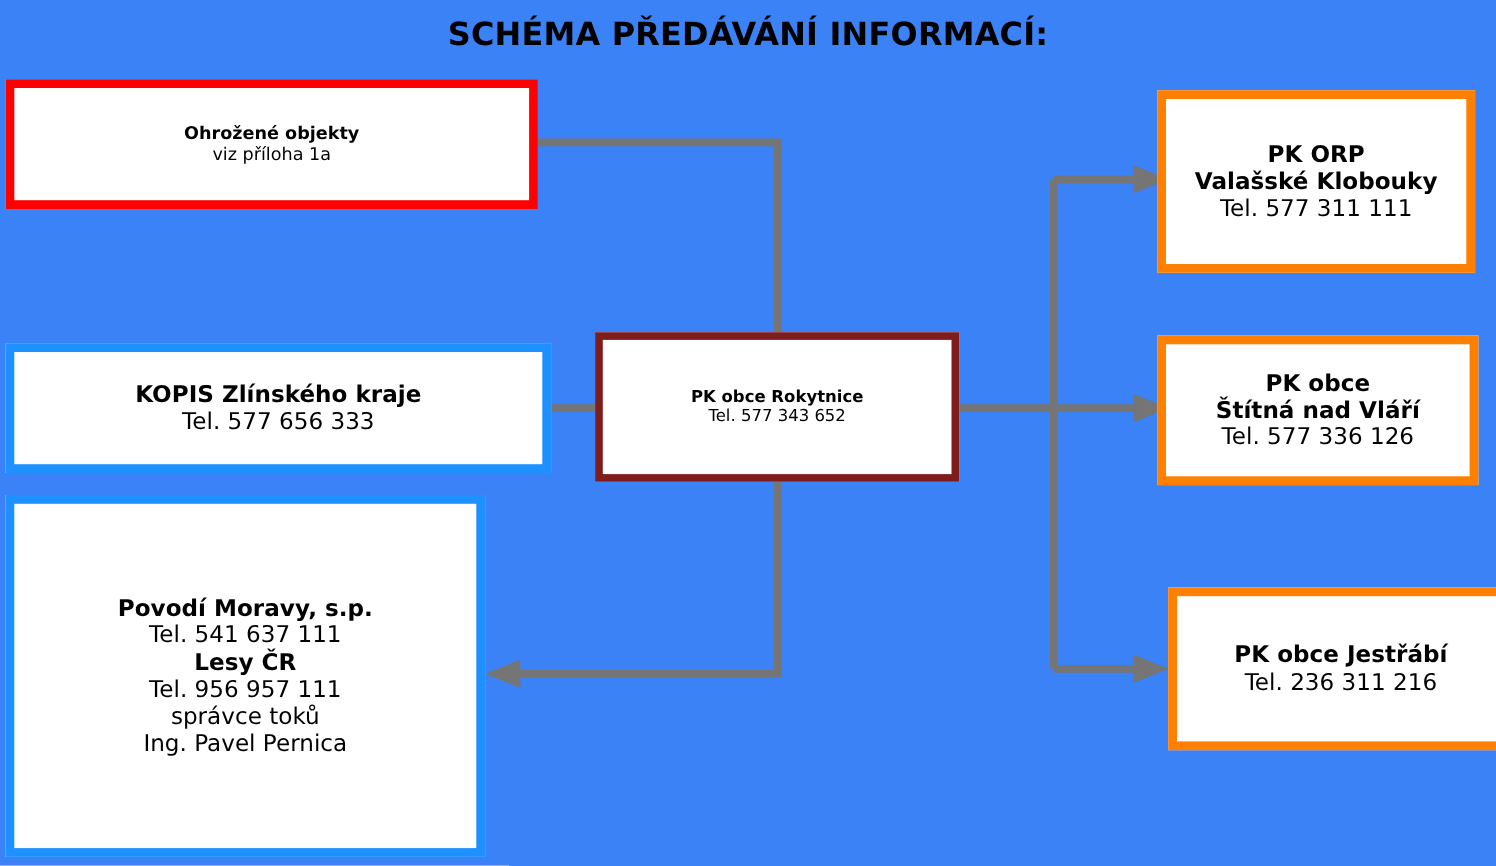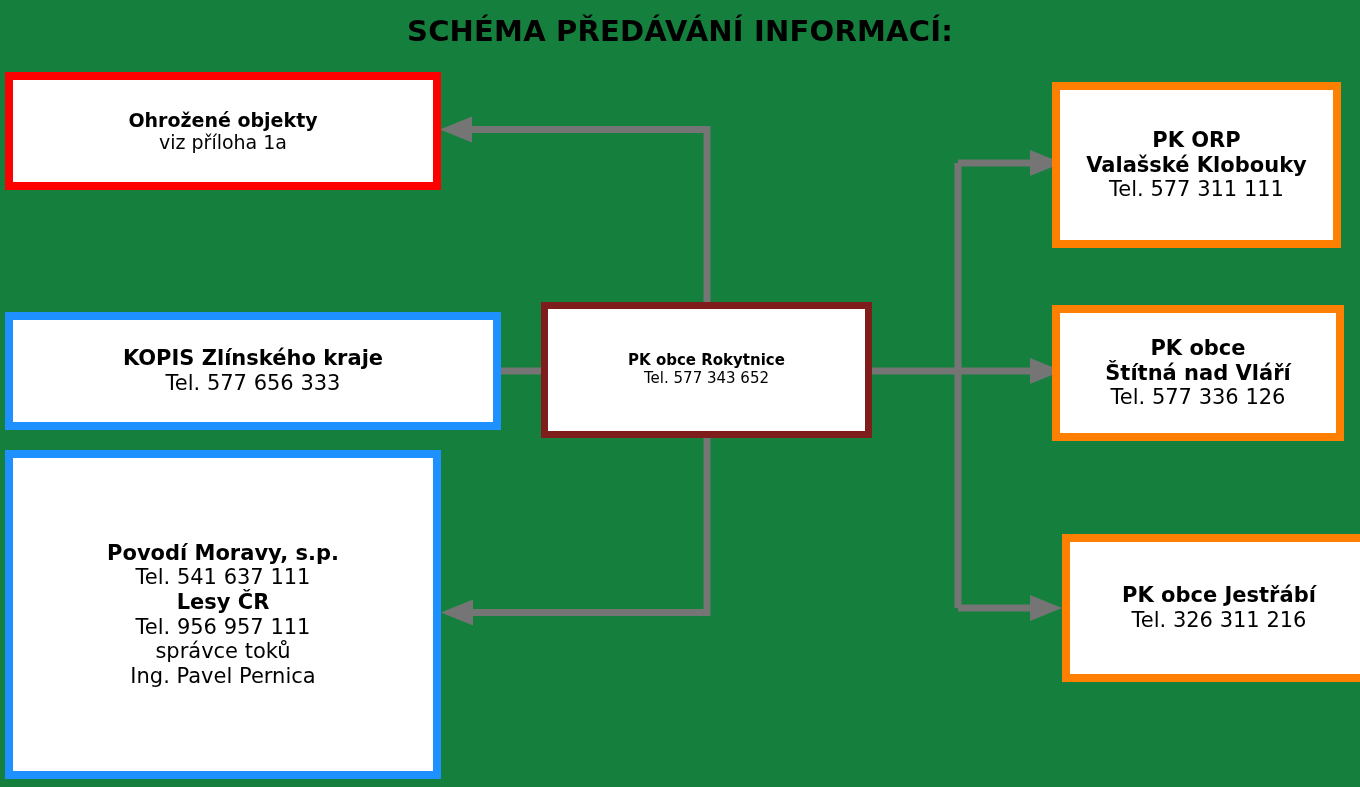--- a/index.html
+++ b/index.html
@@ -7,21 +7,21 @@
     padding: 0;
     background: #ffffff;
   }
   body {
     font-family: "DejaVu Sans", "Liberation Sans", sans-serif;
   }
   #canvas {
     position: relative;
     width: 1360px;
     height: 787px;
-    background: #15803d;
+    background: #3b82f6;
     overflow: hidden;
   }
   #page-title {
     position: absolute;
     left: 0;
     top: 14px;
     width: 1360px;
     text-align: center;
     font-size: 29px;
     font-weight: bold;
@@ -43,23 +43,23 @@
   }
   .node .ln {
     display: block;
     white-space: nowrap;
   }
   .node .ln.b { font-weight: bold; }
   .node .ln.r { font-weight: normal; }
 
   
   #node-ohrozene-objekty {
-    left: 5px;  top: 72px;  width: 436px;  height: 118px;
+    left: 5px;  top: 72px;  width: 484px;  height: 118px;
     border: 8px solid #fe0000;
-    font-size: 19px;
+    font-size: 16px;
   }
   #node-kopis {
     left: 5px;  top: 312px;  width: 496px;  height: 118px;
     border: 8px solid #1e90ff;
     font-size: 21px;
   }
   #node-spravci {
     left: 5px;  top: 450px;  width: 436px;  height: 329px;
     border: 8px solid #1e90ff;
     font-size: 21px;
@@ -176,16 +176,16 @@
     </div>
 
   <div class="node" id="node-pk-stitna">
       <span class="ln b">PK obce</span>
       <span class="ln b">Štítná nad Vláří</span>
       <span class="ln r">Tel. 577 336 126</span>
     </div>
 
   <div class="node" id="node-pk-jestrabi">
       <span class="ln b">PK obce Jestřábí</span>
-      <span class="ln r">Tel. 326 311 216</span>
+      <span class="ln r">Tel. 236 311 216</span>
     </div>
 
 </div>
 
 </body></html>

